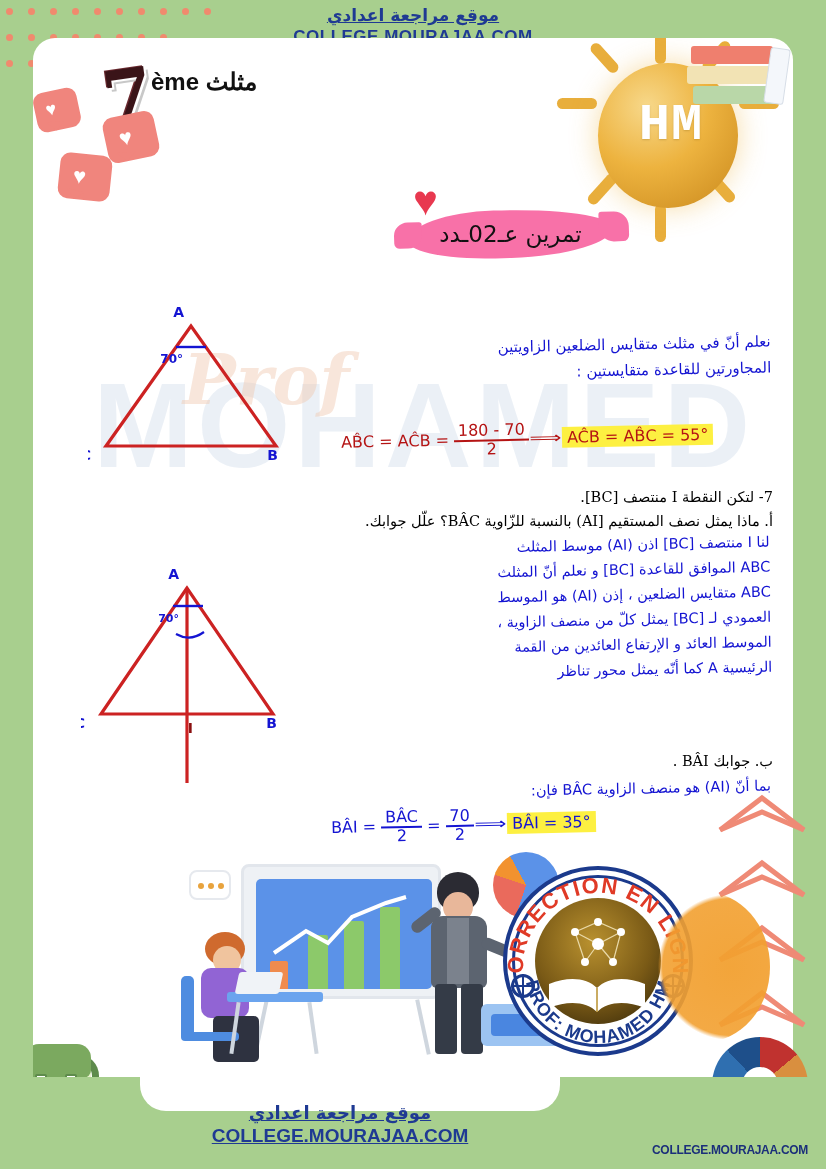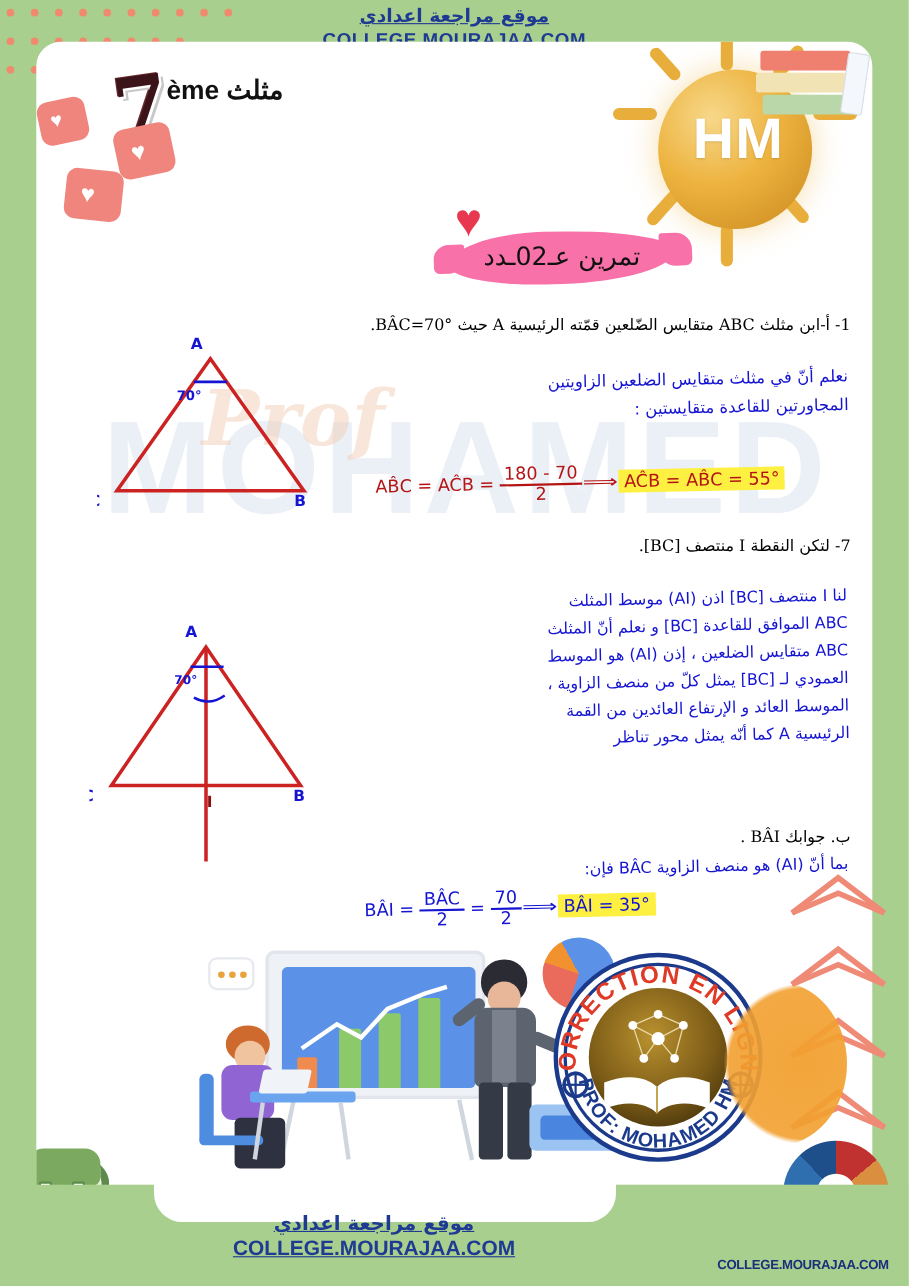--- a/index.html
+++ b/index.html
@@ -46,21 +46,21 @@
   .sun { position:absolute; right:20px; top:-10px; width:210px; height:210px; }
   .sun .core {
     position:absolute; left:35px; top:35px; width:140px; height:145px;
     border-radius:50%;
     background:radial-gradient(circle at 35% 30%, #f7d88a 0%, #edb33f 45%, #c9881c 100%);
     box-shadow:0 0 28px rgba(237,179,63,.45);
   }
   .ray { position:absolute; background:#e8ae3c; border-radius:6px; }
   .hm {
     position:absolute; left:48px; top:68px; width:120px; text-align:center;
-    font-family:Liberation Sans, sans-serif; font-weight:bold; font-size:52px;
+    font-family:Liberation Mono, monospace; font-weight:bold; font-size:52px;
     color:#fff; letter-spacing:1px; text-shadow:0 1px 2px rgba(120,80,0,.25);
   }
   .books { position:absolute; right:8px; top:6px; width:98px; height:66px; }
   .book { position:absolute; border-radius:3px; }
 
   .seven {
     position:absolute; left:70px; top:22px;
     font-family:"DejaVu Serif", serif; font-weight:bold; font-size:72px;
     color:#3a1418; line-height:1;
     text-shadow: 2px 2px 0 #ffffff, 4px 4px 0 #c8c8c8, -1px -1px 0 #6b2a30;
@@ -313,21 +313,20 @@
         </div>
     </div>
 
     <div class="big-heart">♥</div>
 
     <div class="ex-badge">
       <div class="brush"></div>
       <div class="ex-label">تمرين عـ02ـدد</div>
     </div>
 
-    <div class="q" style="right:20px; top:247px; width:690px;">1- أ-ابن مثلث ABC متقايس الضّلعين قمّته الرئيسية A حيث BÂC=70°.</div>
 
     <svg class="tri" style="left:55px; top:262px;" width="210" height="175" viewBox="0 0 210 175">
       <polygon points="103,26 18,146 188,146" fill="none" stroke="#cc2222" stroke-width="3.2"></polygon>
       <path d="M88,47 L118,47" stroke="#1414d2" stroke-width="2.4" fill="none"></path>
       <text x="95" y="63" font-family="DejaVu Sans" font-size="12" font-weight="bold" fill="#1414d2">70°</text>
       <text x="96" y="17" font-family="DejaVu Sans" font-size="14" font-weight="bold" fill="#1414d2">A</text>
       <text x="3" y="160" font-family="DejaVu Sans" font-size="14" font-weight="bold" fill="#1414d2">C</text>
       <text x="190" y="160" font-family="DejaVu Sans" font-size="14" font-weight="bold" fill="#1414d2">B</text>
     </svg>
 
@@ -340,20 +339,21 @@
       <span>AB̂C  =  AĈB  =</span>
       <span class="frac">
         <span class="num">180 - 70</span>
         <span class="den">2</span>
       </span>
       <span class="arrow">⟹</span>
       <span class="hl-red">AĈB = AB̂C = 55°</span>
     </div>
 
     <div class="q" style="right:20px; top:448px; width:690px;">7- لتكن النقطة I منتصف [BC].</div>
+    <div class="q" style="right:20px; top:472px; width:690px;">أ.   ماذا يمثل نصف المستقيم [AI) بالنسبة للزّاوية BÂC؟ علّل جوابك.</div>
 
     <svg class="tri" style="left:48px; top:520px;" width="220" height="240" viewBox="0 0 220 240">
       <polygon points="106,30 20,156 192,156" fill="none" stroke="#cc2222" stroke-width="3.2"></polygon>
       <line x1="106" y1="30" x2="106" y2="225" stroke="#cc2222" stroke-width="3.2"></line>
       <path d="M92,48 L122,48" stroke="#1414d2" stroke-width="2.4" fill="none"></path>
       <text x="98" y="64" font-family="DejaVu Sans" font-size="11" font-weight="bold" fill="#1414d2">70°</text>
       <path d="M95,76 q14,8 28,-2" stroke="#1414d2" stroke-width="2.2" fill="none"></path>
       <text x="98" y="21" font-family="DejaVu Sans" font-size="14" font-weight="bold" fill="#1414d2">A</text>
       <text x="4" y="170" font-family="DejaVu Sans" font-size="14" font-weight="bold" fill="#1414d2">C</text>
       <text x="196" y="170" font-family="DejaVu Sans" font-size="14" font-weight="bold" fill="#1414d2">B</text>

